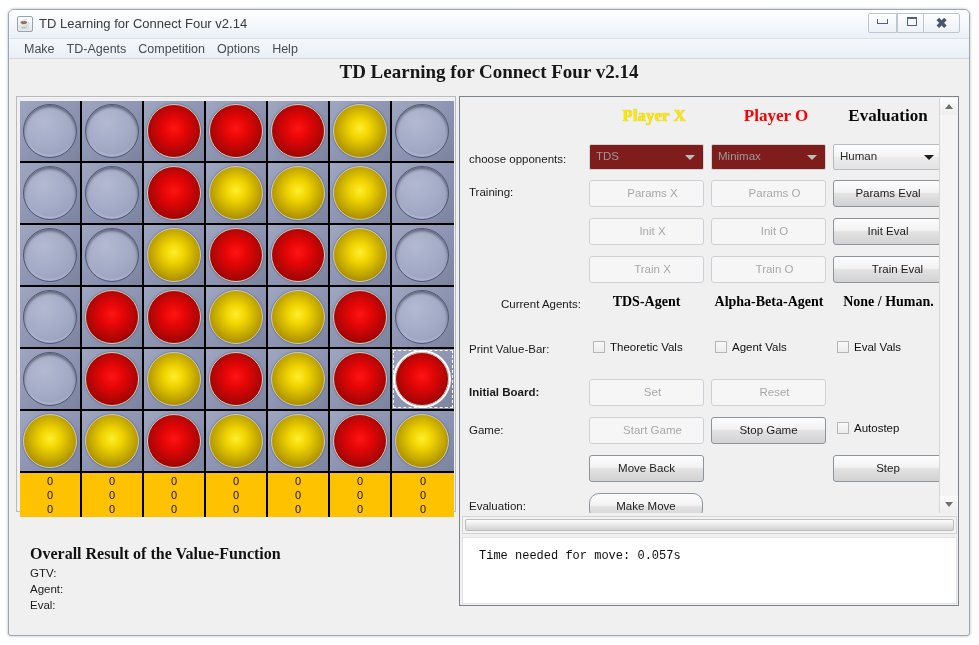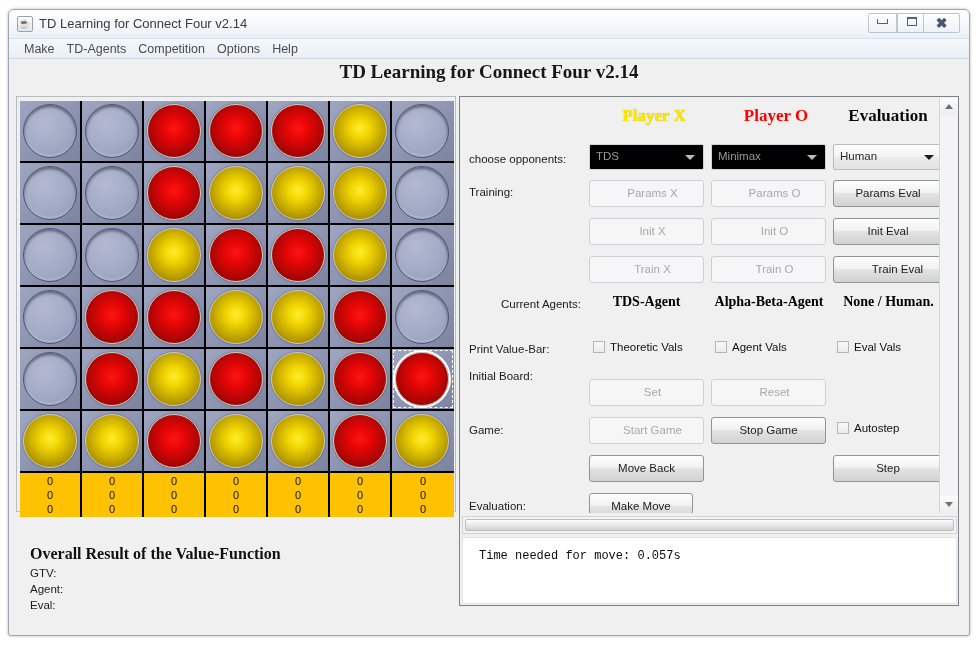--- a/index.html
+++ b/index.html
@@ -217,21 +217,21 @@
   .combo {
     position: absolute;
     height: 26px;
     border: 1px solid #b6bcc3;
     border-radius: 2px;
     background: linear-gradient(to bottom,#fdfdfd 0%, #f4f4f4 48%, #ebebeb 52%, #e3e3e3 100%);
     font-size: 11.5px;
     color: #2b2b2b;
     padding: 5px 0 0 6px;
   }
-  .combo.disabled { color: #9a9a9a; background:#000000; border-color:#cfd3d8; }
+  .combo.disabled { color: #9a9a9a; background:#7f1d1d; border-color:#cfd3d8; }
   .combo .arrow {
     position: absolute; right: 8px; top: 10px;
     width: 0; height: 0;
     border-left: 5px solid transparent;
     border-right: 5px solid transparent;
     border-top: 5px solid #1c1c1c;
   }
   .combo.disabled .arrow { border-top-color: #bcbcbc; }
 
   .btn {
@@ -550,34 +550,34 @@
           <div class="row-label" style="top:200px;margin-left:32px;">Current Agents:</div>
           <div class="agent-name" style="left:128px; top:196px; width:115px;">TDS-Agent</div>
           <div class="agent-name" style="left:246px; top:196px; width:124px;">Alpha-Beta-Agent</div>
           <div class="agent-name" style="left:370px; top:196px; width:115px;">None / Human.</div>
 
           <div class="row-label" style="top:245px;">Print Value-Bar:</div>
           <div class="chk" style="left:132px; top:243px;"><span class="box"></span><span>Theoretic Vals</span></div>
           <div class="chk" style="left:254px; top:243px;"><span class="box"></span><span>Agent Vals</span></div>
           <div class="chk" style="left:376px; top:243px;"><span class="box"></span><span>Eval Vals</span></div>
 
-          <div class="row-label" style="top:272px;">Initial Board:</div>
+          <div class="row-label" style="top:288px;font-weight:bold;">Initial Board:</div>
           <div class="btn disabled" style="left:128px; top:281px; width:115px;">Set</div>
           <div class="btn disabled" style="left:250px; top:281px; width:115px;">Reset</div>
 
           <div class="row-label" style="top:326px;">Game:</div>
           <div class="btn disabled" style="left:128px; top:319px; width:115px;">Start Game</div>
           <div class="btn" style="left:250px; top:319px; width:115px;">Stop Game</div>
           <div class="chk" style="left:376px; top:324px;"><span class="box"></span><span>Autostep</span></div>
 
           <div class="btn" style="left:128px; top:357px; width:115px;">Move Back</div>
           <div class="btn" style="left:372px; top:357px; width:110px;">Step</div>
 
           <div class="row-label" style="top:402px;">Evaluation:</div>
-          <div class="btn" style="left:128px; top:395px; width:104px;">Make Move</div>
+          <div class="btn" style="left:128px; top:395px; width:114px;border-radius:10px;">Make Move</div>
 
         </div>
       </div>
 
       <div id="v-scroll">
         <div class="sb-arrow" id="sb-up">
             <span class="sb-tri-up"></span>
           </div>
         <div class="sb-arrow" id="sb-down">
             <span class="sb-tri-down"></span>

